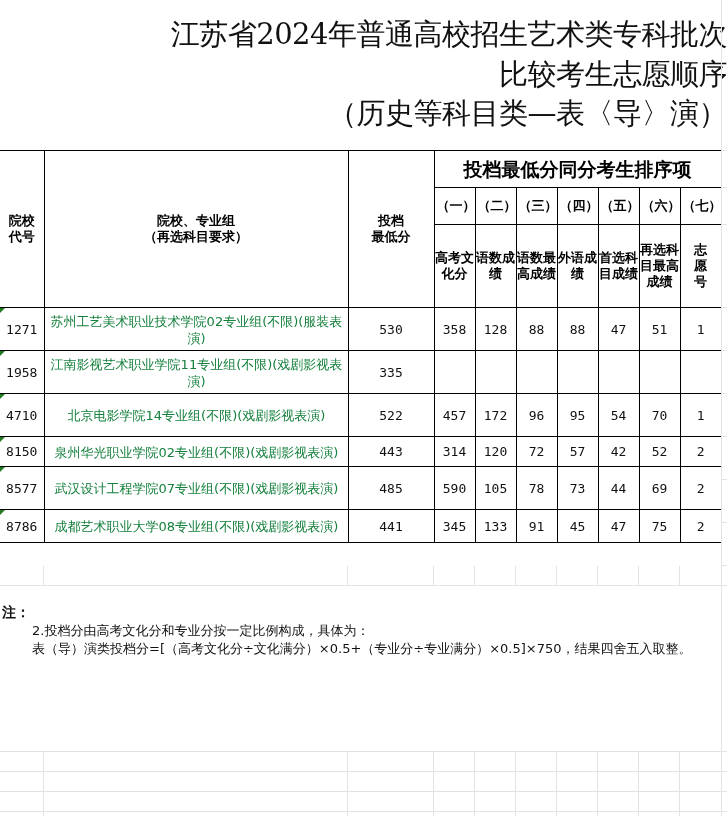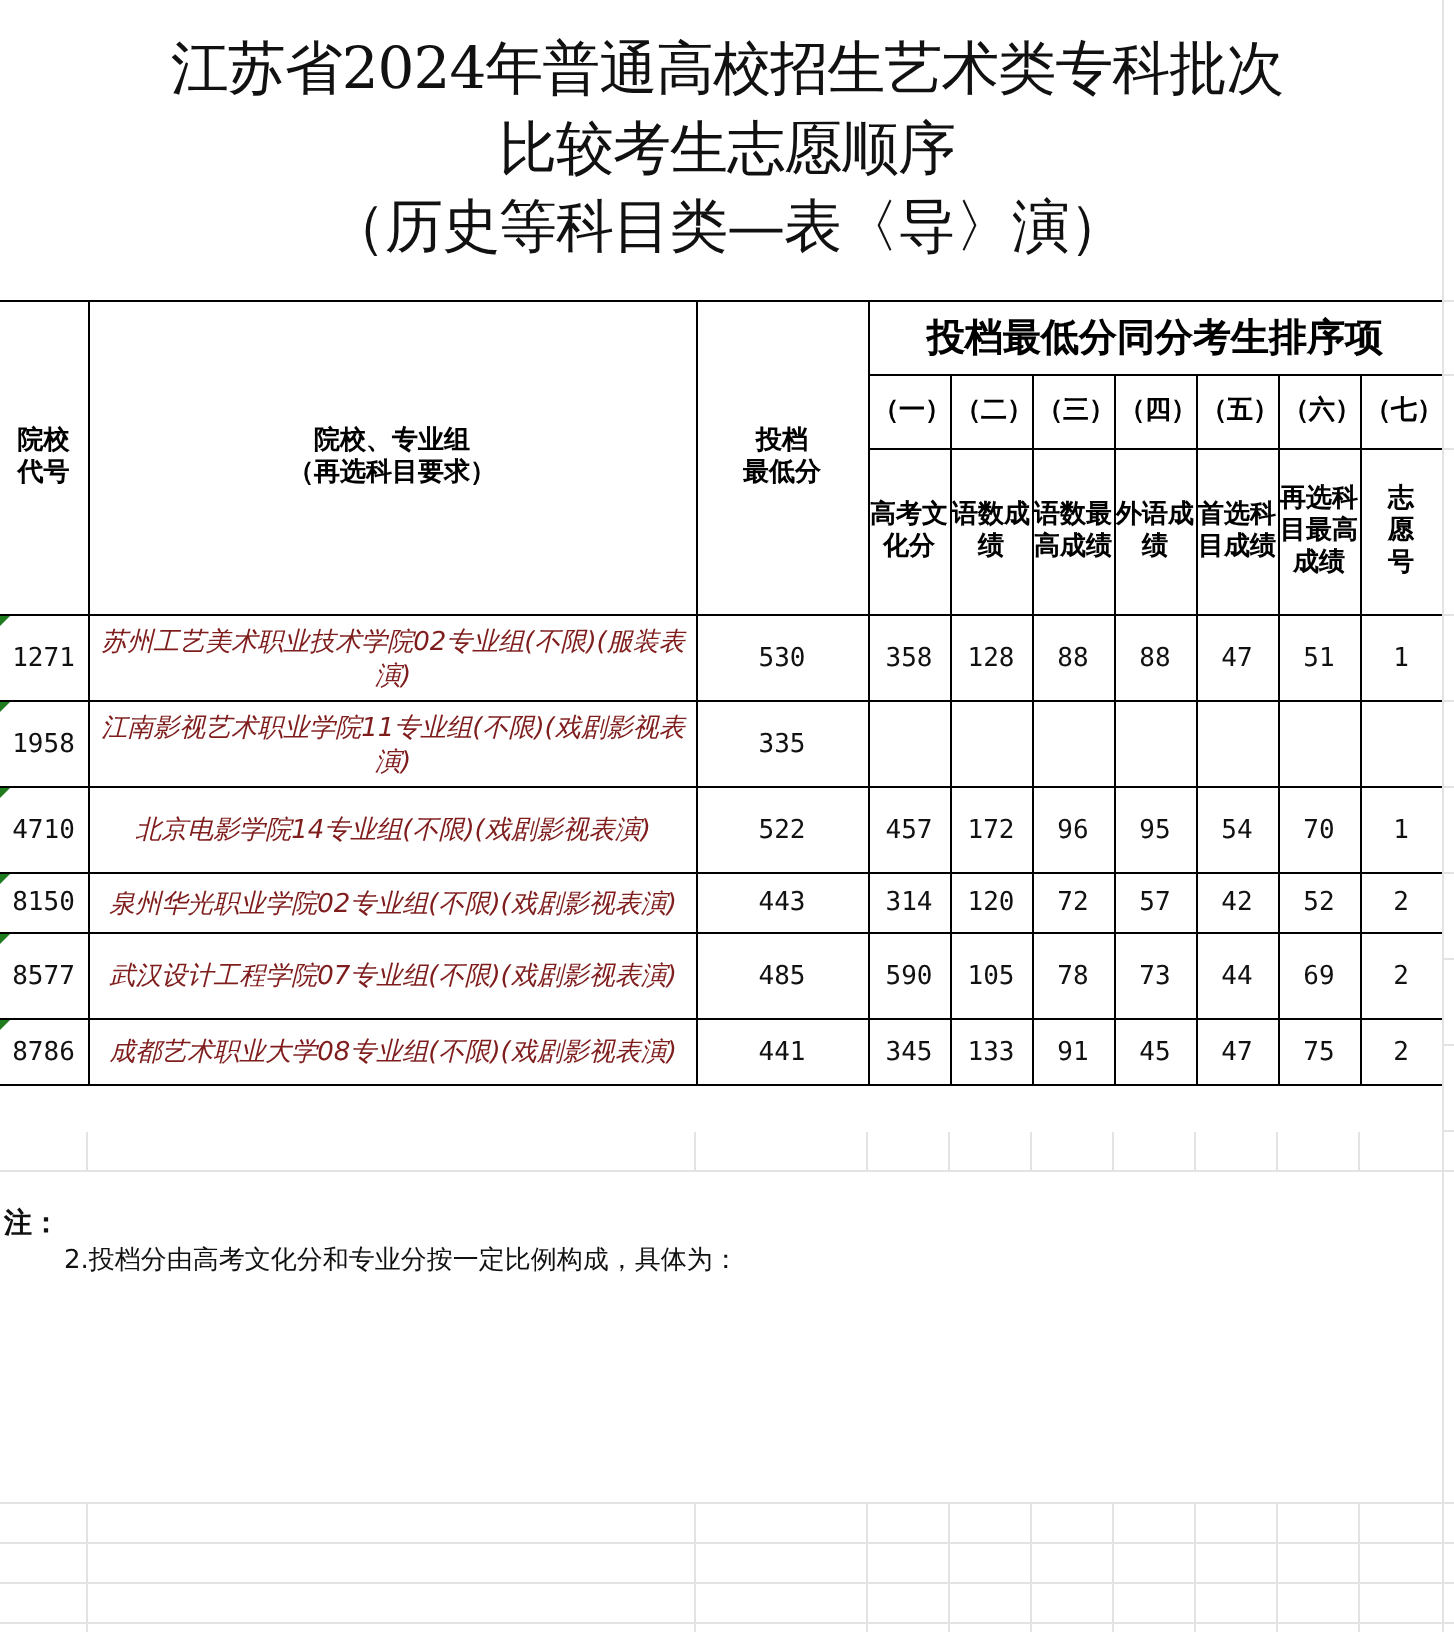--- a/index.html
+++ b/index.html
@@ -1,29 +1,29 @@
 <!DOCTYPE html>
 <html><head>
 <meta charset="utf-8">
 <style>
   html, body { margin: 0; padding: 0; background: #ffffff; }
   body { width: 727px; height: 816px; position: relative; overflow: hidden; font-family: "DejaVu Sans", sans-serif; color: #000; }
 
-  .title { position: absolute; left: 0; width: 727px; text-align: center; font-family: "DejaVu Serif", "Liberation Serif", serif; font-size: 29px; line-height: 34px; color: #111; letter-spacing: -0.5px; }
+  .title { position: absolute; left: 0; width: 727px; text-align: right; font-family: "DejaVu Serif", "Liberation Serif", serif; font-size: 29px; line-height: 34px; color: #111; letter-spacing: -0.5px; }
   .t1 { top: 17px; }
   .t2 { top: 57px; }
   .t3 { top: 96px; }
 
   table.main { position: absolute; left: 0; top: 150px; border-collapse: collapse; table-layout: fixed; width: 721px; }
   table.main td { border: 1.5px solid #000; padding: 0; text-align: center; vertical-align: middle; font-size: 13px; overflow: hidden; }
   table.main td.noleft { border-left: none; }
   .hdr { font-weight: bold; font-size: 13.5px; line-height: 16px; }
   .hdr-sub { font-weight: bold; font-size: 14px; line-height: 16.5px; padding: 0 2px !important; }
   .num { font-family: "DejaVu Sans Mono", "Liberation Mono", monospace; font-size: 13px; color: #111; }
-  .name { text-align: center; font-size: 13px; line-height: 17px; padding: 1px 2px 0 3px !important; color: #7f1d1d; font-style: italic; }
+  .name { text-align: center; font-size: 13px; line-height: 17px; padding: 1px 2px 0 3px !important; color: #15803d; }
   .code { position: relative; }
   .tri { position: absolute; left: 0; top: 0; width: 0; height: 0; border-top: 5px solid #1e7b1e; border-right: 5px solid transparent; }
 
   .grid { position: absolute; background: #e3e3e3; }
 
   .notes { position: absolute; left: 2px; top: 603px; width: 722px; font-size: 13px; line-height: 18.5px; color: #111; }
   .notes .head { font-weight: bold; font-size: 14px; }
   .notes .p { text-indent: 30px; text-align: justify; }
 </style>
 </head>
@@ -202,13 +202,14 @@
 <div class="grid" style="left:474px;top:751px;width:1px;height:65px"></div>
 <div class="grid" style="left:515px;top:751px;width:1px;height:65px"></div>
 <div class="grid" style="left:556px;top:751px;width:1px;height:65px"></div>
 <div class="grid" style="left:597px;top:751px;width:1px;height:65px"></div>
 <div class="grid" style="left:638px;top:751px;width:1px;height:65px"></div>
 <div class="grid" style="left:679px;top:751px;width:1px;height:65px"></div>
 
 <div class="notes">
   <div class="head">注：</div>
   <div class="p">2.投档分由高考文化分和专业分按一定比例构成，具体为：</div>
+  <div class="p">表（导）演类投档分=[（高考文化分÷文化满分）×0.5+（专业分÷专业满分）×0.5]×750，结果四舍五入取整。</div>
 </div>
 
 </body></html>

